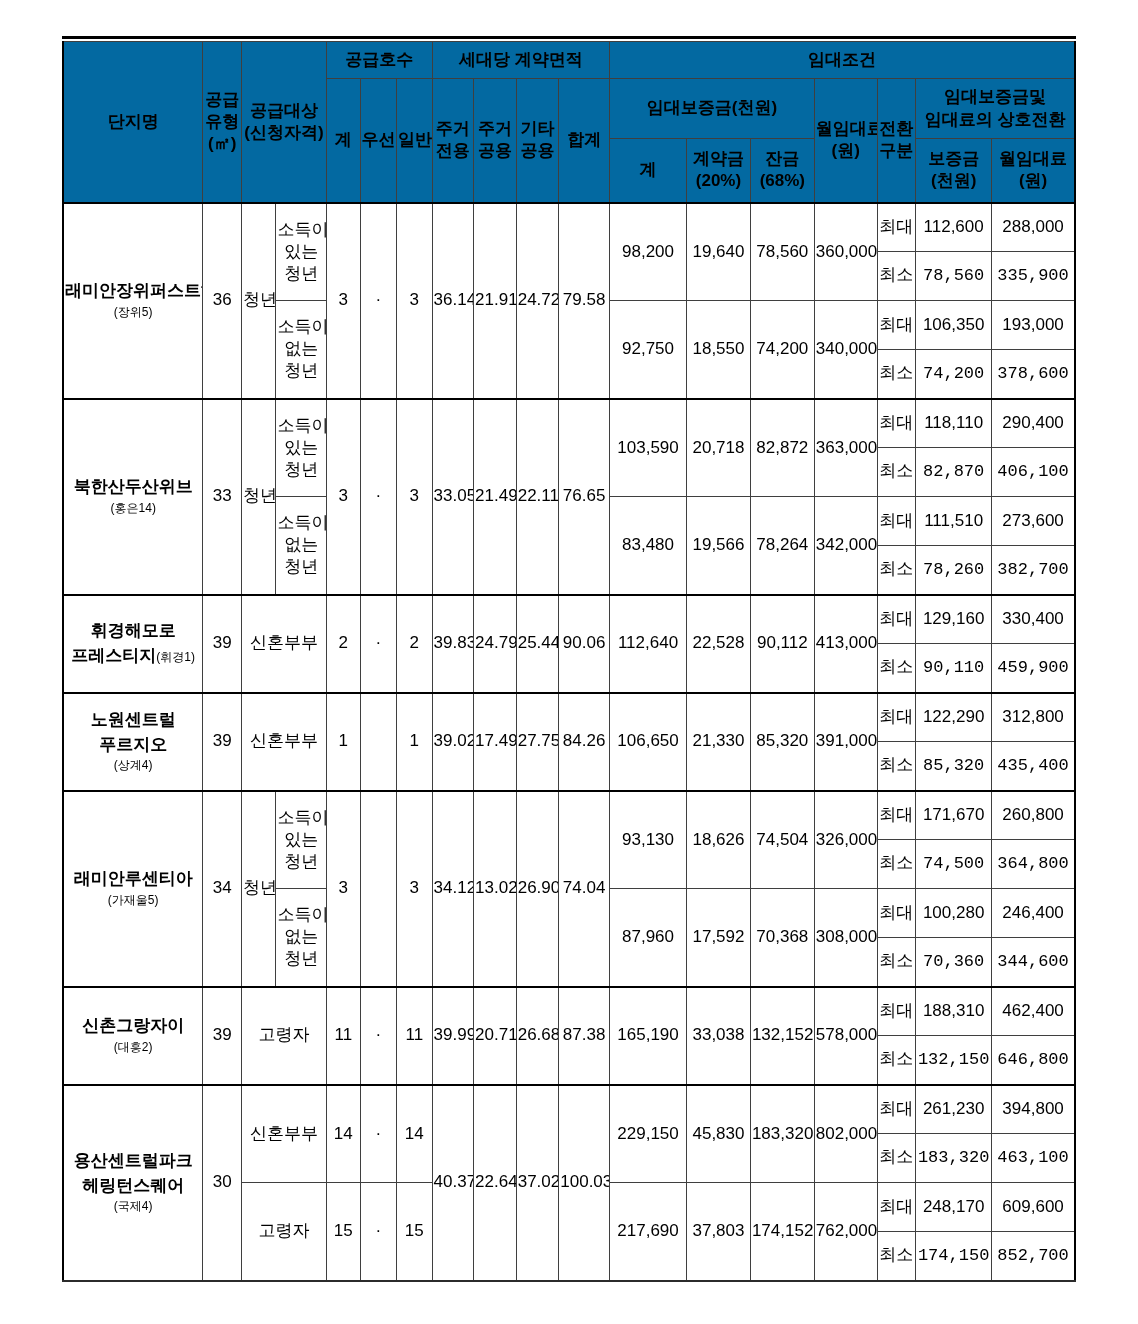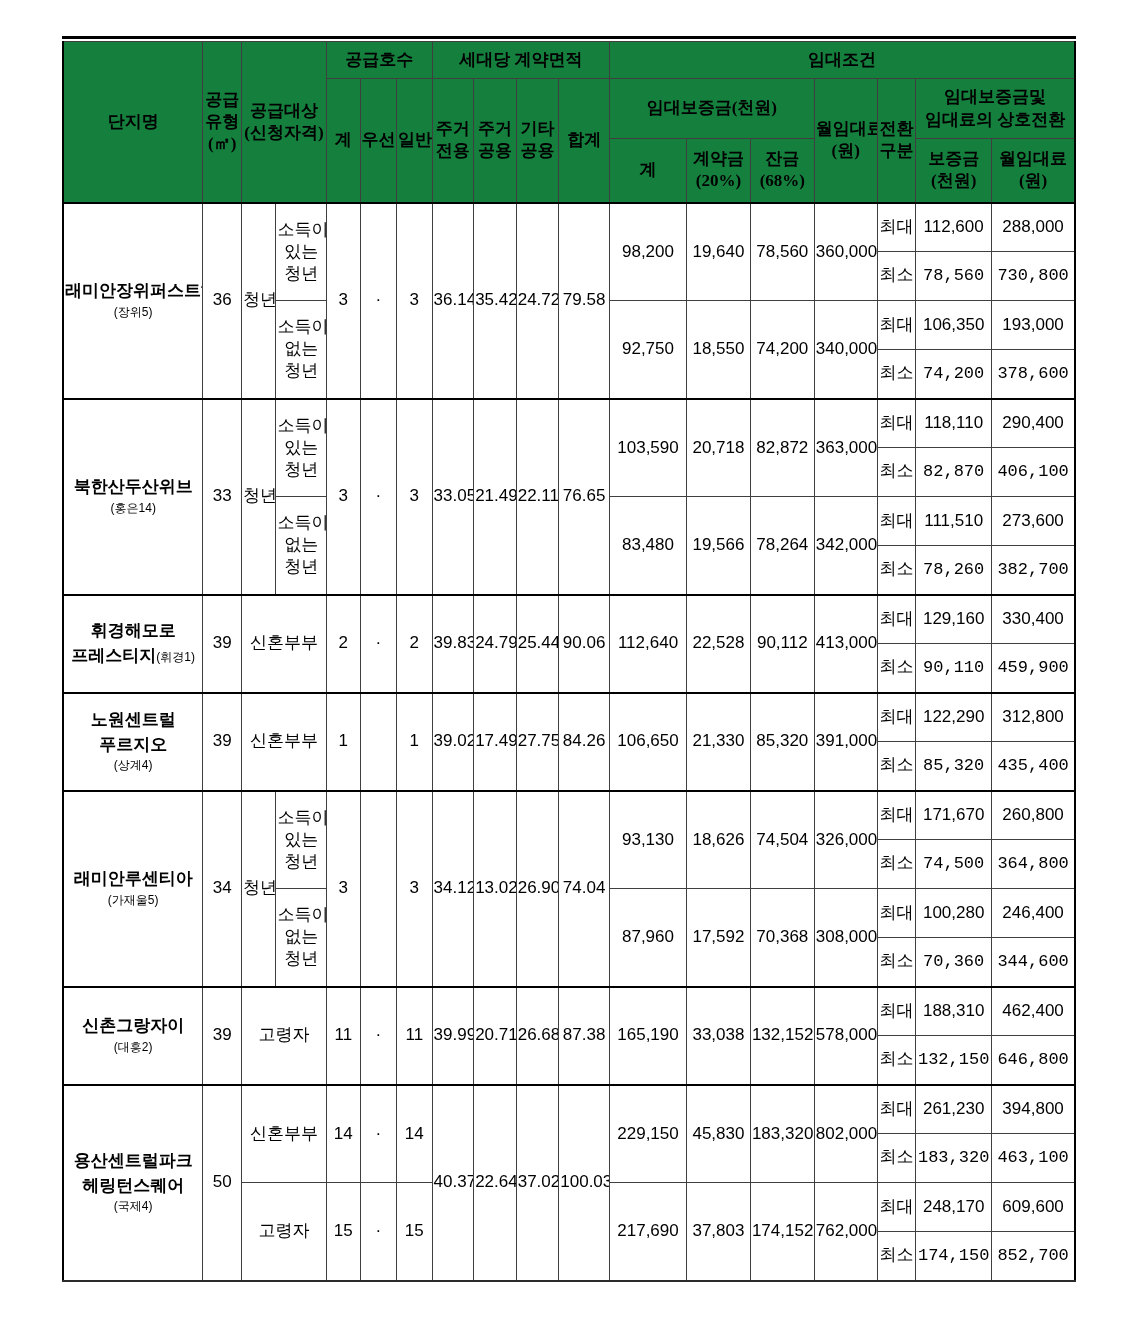--- a/index.html
+++ b/index.html
@@ -16,21 +16,21 @@
     border-collapse:collapse; table-layout:fixed; width:1014px;
     border-left:2px solid #000; border-right:2px solid #000;
     border-bottom:2px solid #2b2b2b; border-top:1px solid #666;
   }
   th, td {
     border:1px solid #3f3f3f;
     text-align:center; vertical-align:middle;
     white-space:pre-line; word-break:keep-all; overflow:hidden;
     padding:0 1px; font-size:17px; line-height:1.3;
   }
-  th { background:#15803d; font-weight:bold;font-family:Liberation Serif, serif; }
+  th { background:#0369a1; font-weight:bold; }
   td { background:#fff; font-weight:normal; }
   tr.hr1 { height:37px; } tr.hr2 { height:60px; } tr.hr3 { height:64px; }
   tbody tr { height:49px; }
   thead tr.hr3 th { border-bottom:2px solid #000; }
   tr.cx td { border-top:2px solid #000; }
   td.lt { border-top-color:#a3a3a3;font-family:Liberation Mono, monospace; }
   .name-cell { line-height:1.45; }
   .nm { font-weight:bold; display:block; white-space:pre-line; }
   .cd { display:block; font-weight:normal; font-size:12px; }
   td.icode .nm, td.icode .cd { display:inline; }
@@ -109,35 +109,35 @@
   <td class="name-cell" rowspan="4"><span class="nm">래미안장위퍼스트하이</span><span class="cd">(장위5)</span></td>
   <td rowspan="4">36</td>
   <td rowspan="4">청년</td>
   <td rowspan="2">소득이
 있는
 청년</td>
   <td rowspan="4">3</td>
   <td rowspan="4">·</td>
   <td rowspan="4">3</td>
   <td rowspan="4">36.14</td>
-  <td rowspan="4">35.42</td>
+  <td rowspan="4">21.91</td>
   <td rowspan="4">24.72</td>
   <td rowspan="4">79.58</td>
   <td rowspan="2">98,200</td>
   <td rowspan="2">19,640</td>
   <td rowspan="2">78,560</td>
   <td rowspan="2">360,000</td>
   <td>최대</td>
   <td>112,600</td>
   <td>288,000</td>
 </tr>
 <tr>
   <td class="lt">최소</td>
   <td class="lt">78,560</td>
-  <td class="lt">730,800</td>
+  <td class="lt">335,900</td>
 </tr>
 <tr>
   <td rowspan="2">소득이
 없는
 청년</td>
   <td rowspan="2">92,750</td>
   <td rowspan="2">18,550</td>
   <td rowspan="2">74,200</td>
   <td rowspan="2">340,000</td>
   <td>최대</td>
@@ -312,21 +312,21 @@
 </tr>
 <tr>
   <td class="lt">최소</td>
   <td class="lt">132,150</td>
   <td class="lt">646,800</td>
 </tr>
 
 <tr class="cx">
   <td class="name-cell" rowspan="4"><span class="nm">용산센트럴파크
 헤링턴스퀘어</span><span class="cd">(국제4)</span></td>
-  <td rowspan="4">50</td>
+  <td rowspan="4">30</td>
   <td rowspan="2" colspan="2">신혼부부</td>
   <td rowspan="2">14</td>
   <td rowspan="2">·</td>
   <td rowspan="2">14</td>
   <td rowspan="4">40.37</td>
   <td rowspan="4">22.64</td>
   <td rowspan="4">37.02</td>
   <td rowspan="4">100.03</td>
   <td rowspan="2">229,150</td>
   <td rowspan="2">45,830</td>

